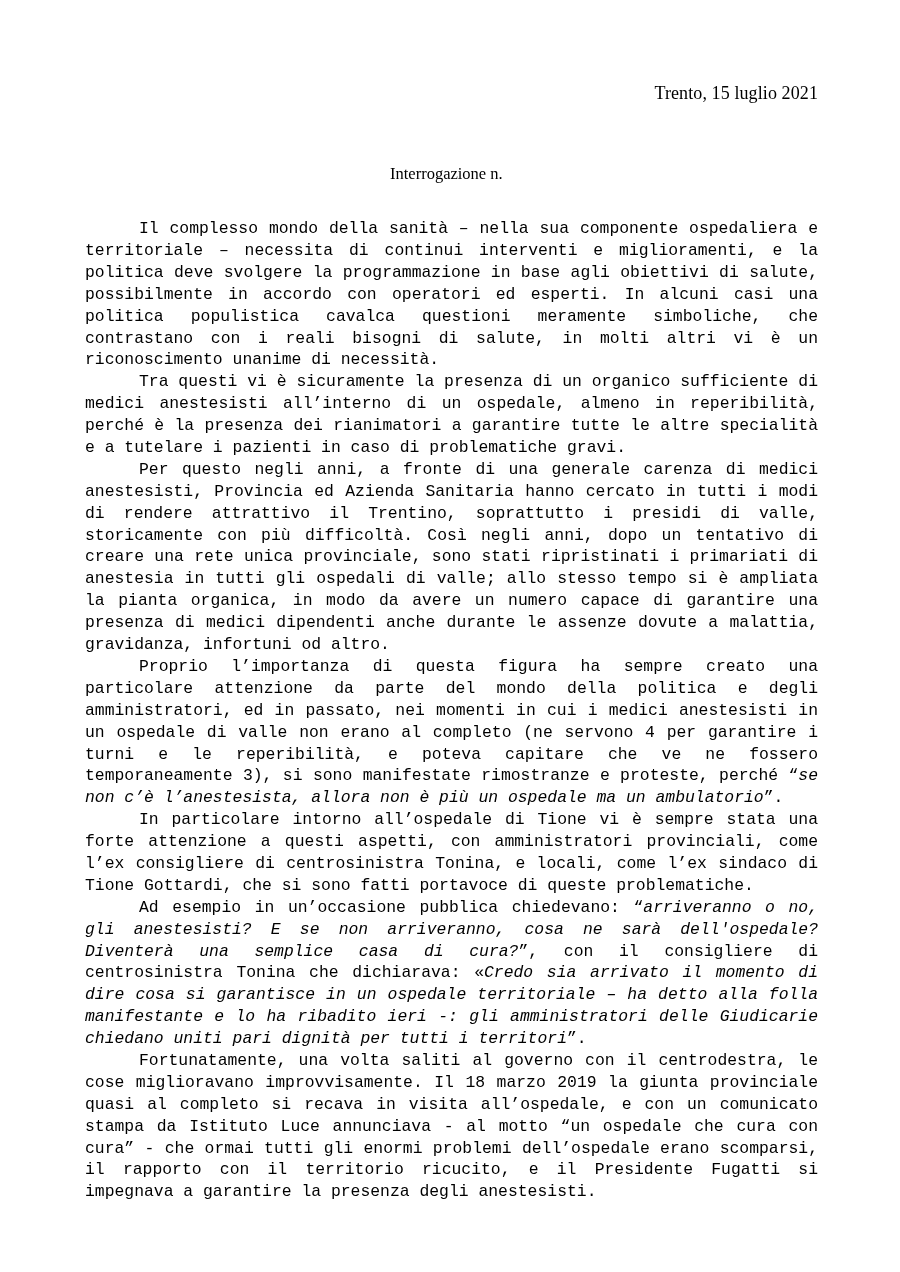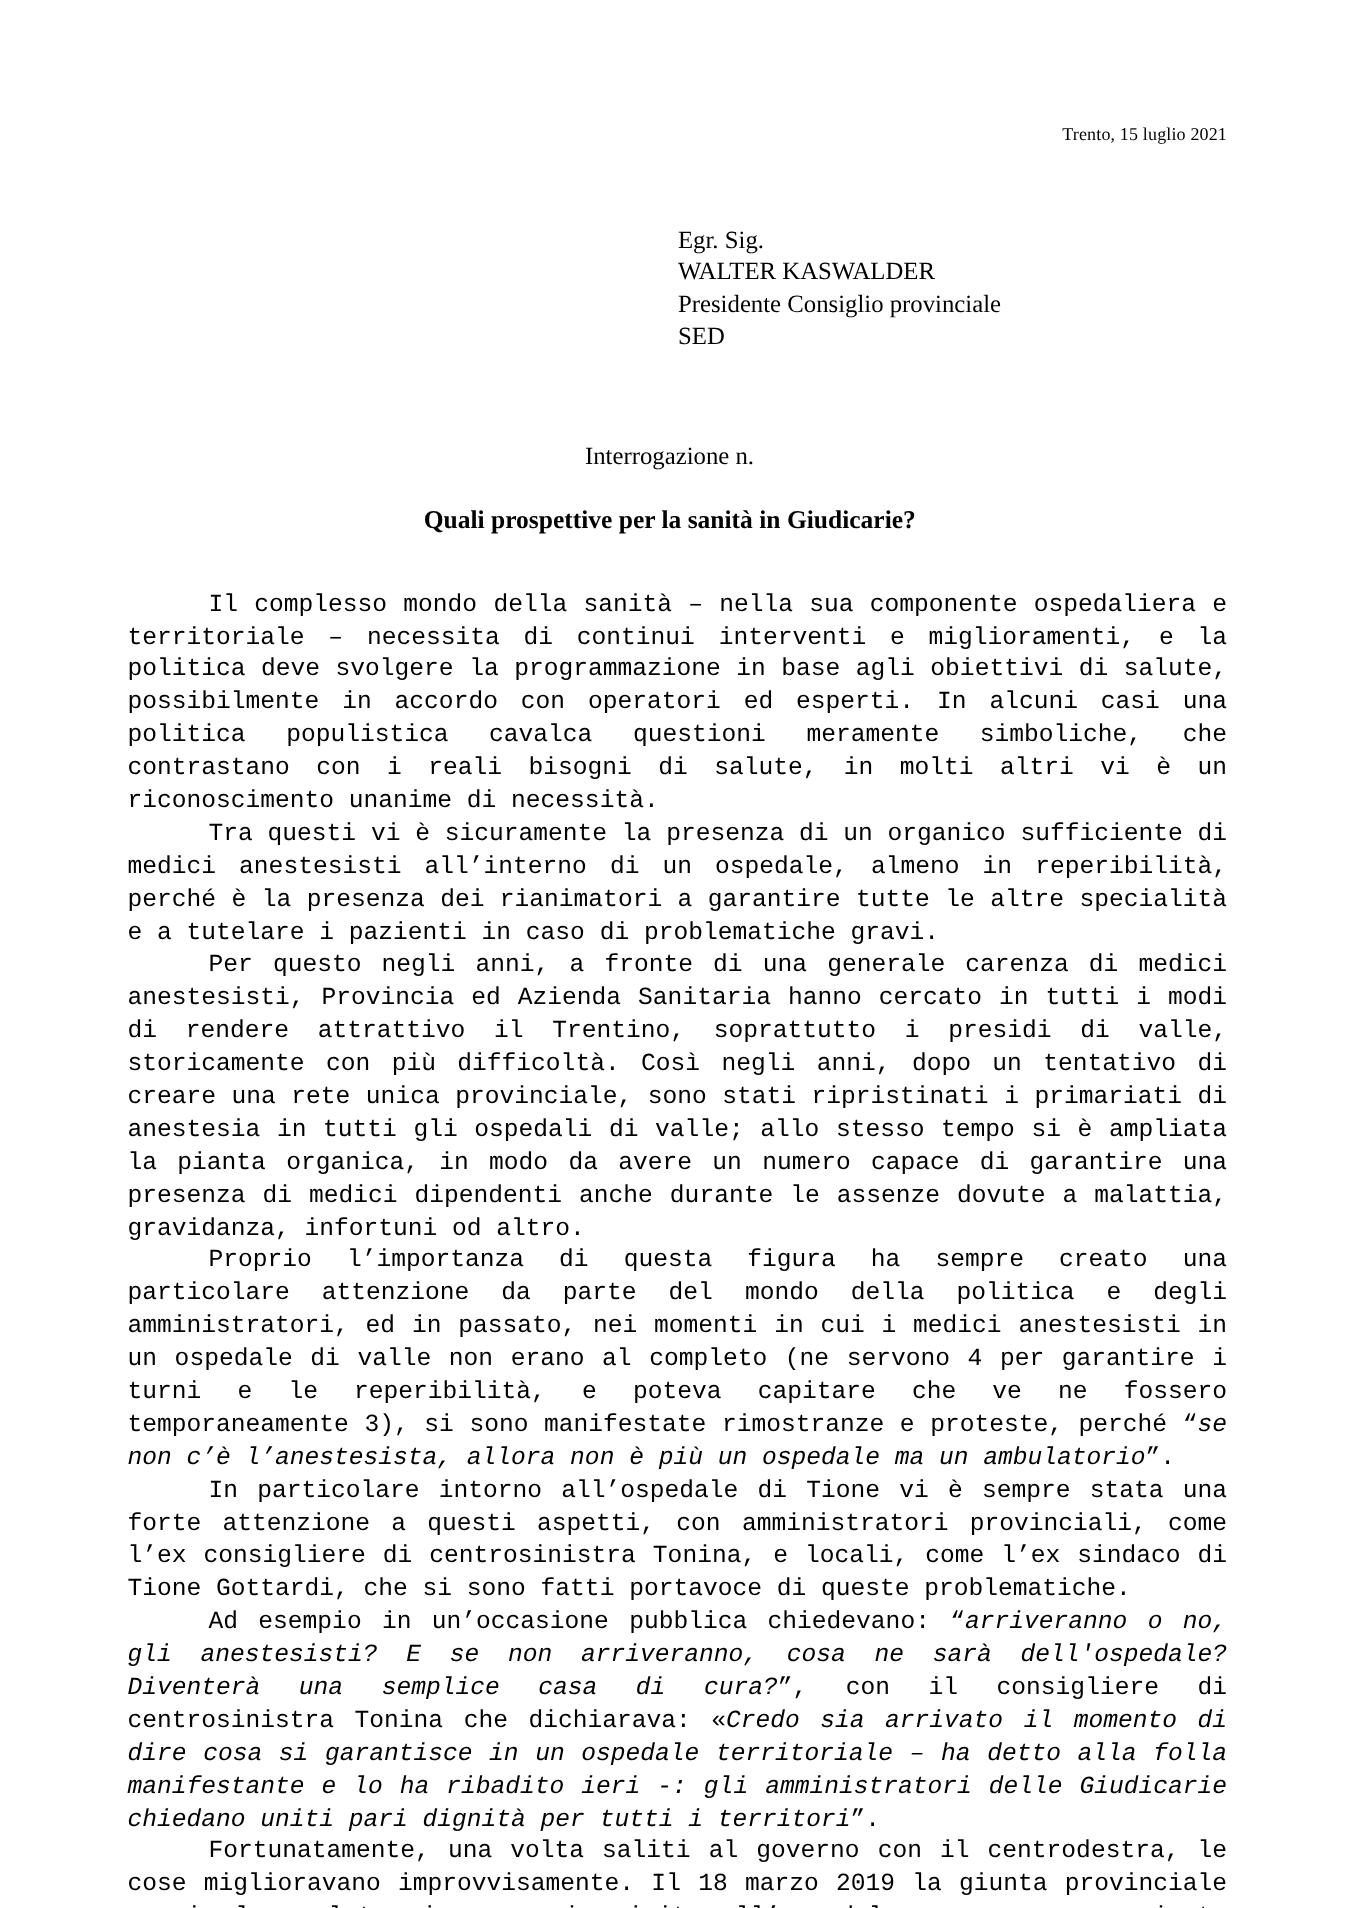--- a/index.html
+++ b/index.html
@@ -23,21 +23,21 @@
     position: absolute;
     left: 85px;
     top: 0;
     width: 733px;
   }
 
   
   .date-line {
     margin-top: 82px;
     text-align: right;
-    font-size: 12px;
+    font-size: 18px;
     line-height: 1.25;
     letter-spacing: 0.1px;
   }
 
   
   .addressee {
     margin-top: 52px;
     margin-left: 367px;
     font-size: 16.5px;
     line-height: 1.30;
@@ -80,30 +80,23 @@
   .body-text i, .body-text em { font-style: italic; }
 </style>
 </head>
 <body>
 
 <div class="page">
   <div class="sheet">
 
     <div class="date-line">Trento, 15 luglio 2021</div>
 
-    <div class="addressee">
-      <div>Egr. Sig.</div>
-      <div>WALTER KASWALDER</div>
-      <div>Presidente Consiglio provinciale</div>
-      <div>SED</div>
-    </div>
 
     <div class="interrogation-no">Interrogazione n.</div>
 
-    <div class="doc-title">Quali prospettive per la sanità in Giudicarie?</div>
 
     <div class="body-text">
         <p><span>Il complesso mondo della sanità – nella sua componente ospedaliera e territoriale – necessita di continui interventi e miglioramenti, e la politica deve svolgere la programmazione in base agli obiettivi di salute, possibilmente in accordo con operatori ed esperti. In alcuni casi una politica populistica cavalca questioni meramente simboliche, che contrastano con i reali bisogni di salute, in molti altri vi è un riconoscimento unanime di necessità.</span></p>
         <p><span>Tra questi vi è sicuramente la presenza di un organico sufficiente di medici anestesisti all’interno di un ospedale, almeno in reperibilità, perché è la presenza dei rianimatori a garantire tutte le altre specialità e a tutelare i pazienti in caso di problematiche gravi.</span></p>
         <p><span>Per questo negli anni, a fronte di una generale carenza di medici anestesisti, Provincia ed Azienda Sanitaria hanno cercato in tutti i modi di rendere attrattivo il Trentino, soprattutto i presidi di valle, storicamente con più difficoltà. Così negli anni, dopo un tentativo di creare una rete unica provinciale, sono stati ripristinati i primariati di anestesia in tutti gli ospedali di valle; allo stesso tempo si è ampliata la pianta organica, in modo da avere un numero capace di garantire una presenza di medici dipendenti anche durante le assenze dovute a malattia, gravidanza, infortuni od altro.</span></p>
         <p><span>Proprio l’importanza di questa figura ha sempre creato una particolare attenzione da parte del mondo della politica e degli amministratori, ed in passato, nei momenti in cui i medici anestesisti in un ospedale di valle non erano al completo (ne servono 4 per garantire i turni e le reperibilità, e poteva capitare che ve ne fossero temporaneamente 3), si sono manifestate rimostranze e proteste, perché “</span><i>se non c’è l’anestesista, allora non è più un ospedale ma un ambulatorio</i><span>”.</span></p>
         <p><span>In particolare intorno all’ospedale di Tione vi è sempre stata una forte attenzione a questi aspetti, con amministratori provinciali, come l’ex consigliere di centrosinistra Tonina, e locali, come l’ex sindaco di Tione Gottardi, che si sono fatti portavoce di queste problematiche.</span></p>
         <p><span>Ad esempio in un’occasione pubblica chiedevano: “</span><i>arriveranno o no, gli anestesisti? E se non arriveranno, cosa ne sarà dell'ospedale? Diventerà una semplice casa di cura?</i><span>”, con il consigliere di centrosinistra Tonina che dichiarava: «</span><i>Credo sia arrivato il momento di dire cosa si garantisce in un ospedale territoriale – ha detto alla folla manifestante e lo ha ribadito ieri -: gli amministratori delle Giudicarie chiedano uniti pari dignità per tutti i territori</i><span>”.</span></p>
         <p><span>Fortunatamente, una volta saliti al governo con il centrodestra, le cose miglioravano improvvisamente. Il 18 marzo 2019 la giunta provinciale quasi al completo si recava in visita all’ospedale, e con un comunicato stampa da Istituto Luce annunciava - al motto “un ospedale che cura con cura” - che ormai tutti gli enormi problemi dell’ospedale erano scomparsi, il rapporto con il territorio ricucito, e il Presidente Fugatti si impegnava a garantire la presenza degli anestesisti.</span></p>
       </div>

